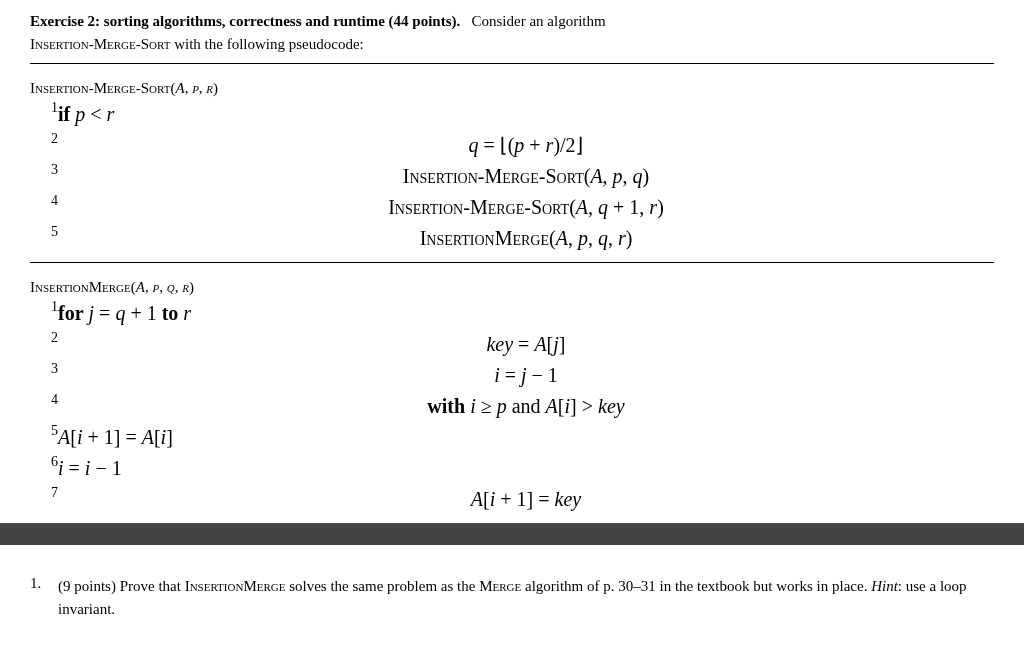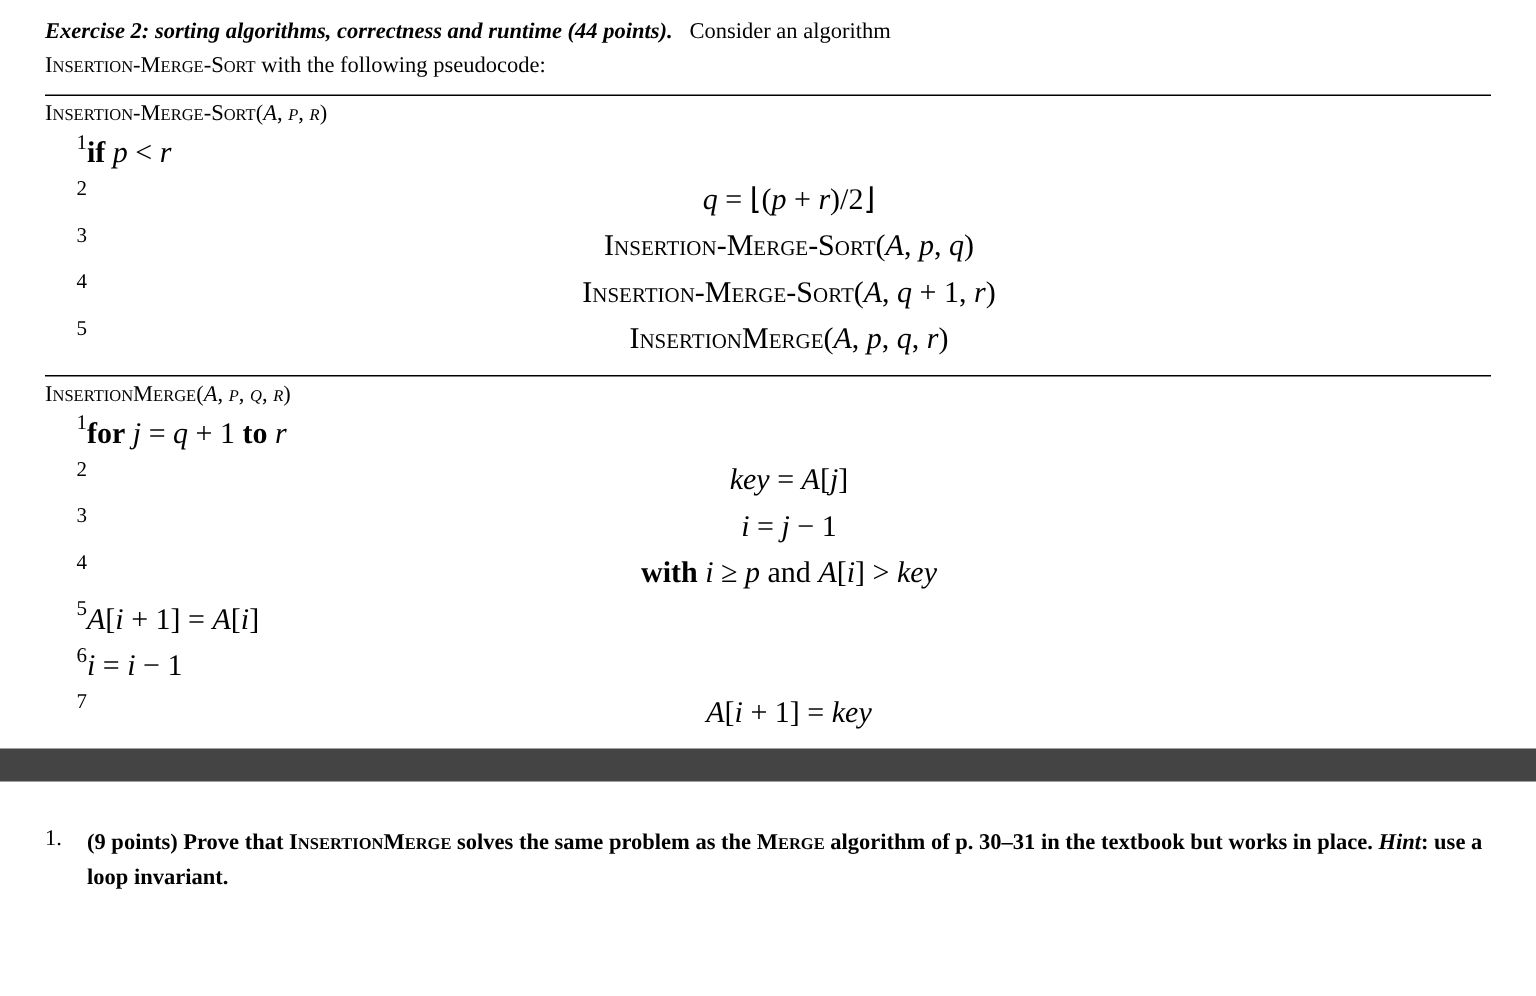--- a/index.html
+++ b/index.html
@@ -18,28 +18,27 @@
       padding: 10px 30px;
     }
 
     .exercise-header {
       margin-bottom: 8px;
       line-height: 1.5;
     }
 
     .exercise-header .bold-part {
       font-weight: bold;
-      font-style: italic;
     }
 
     .pseudocode-block {
       margin: 6px 0 8px 0;
       border-top: 1px solid #000;
       border-bottom: none;
-      padding-top: 4px;
+      padding-top: 16px;
     }
 
     .pseudocode-header {
       font-variant: small-caps;
       font-size: 15px;
       margin-bottom: 2px;
     }
 
     .pseudocode-table {
       width: 100%;
@@ -91,21 +90,20 @@
       margin-bottom: 6px;
     }
 
     .question-number {
       min-width: 28px;
       padding-right: 4px;
     }
 
     .question-text {
       line-height: 1.55;
-      font-weight: bold;
     }
 
     .between-text {
       margin: 6px 0;
       line-height: 1.6;
     }
 
     .sc {
       font-variant: small-caps;
     }

